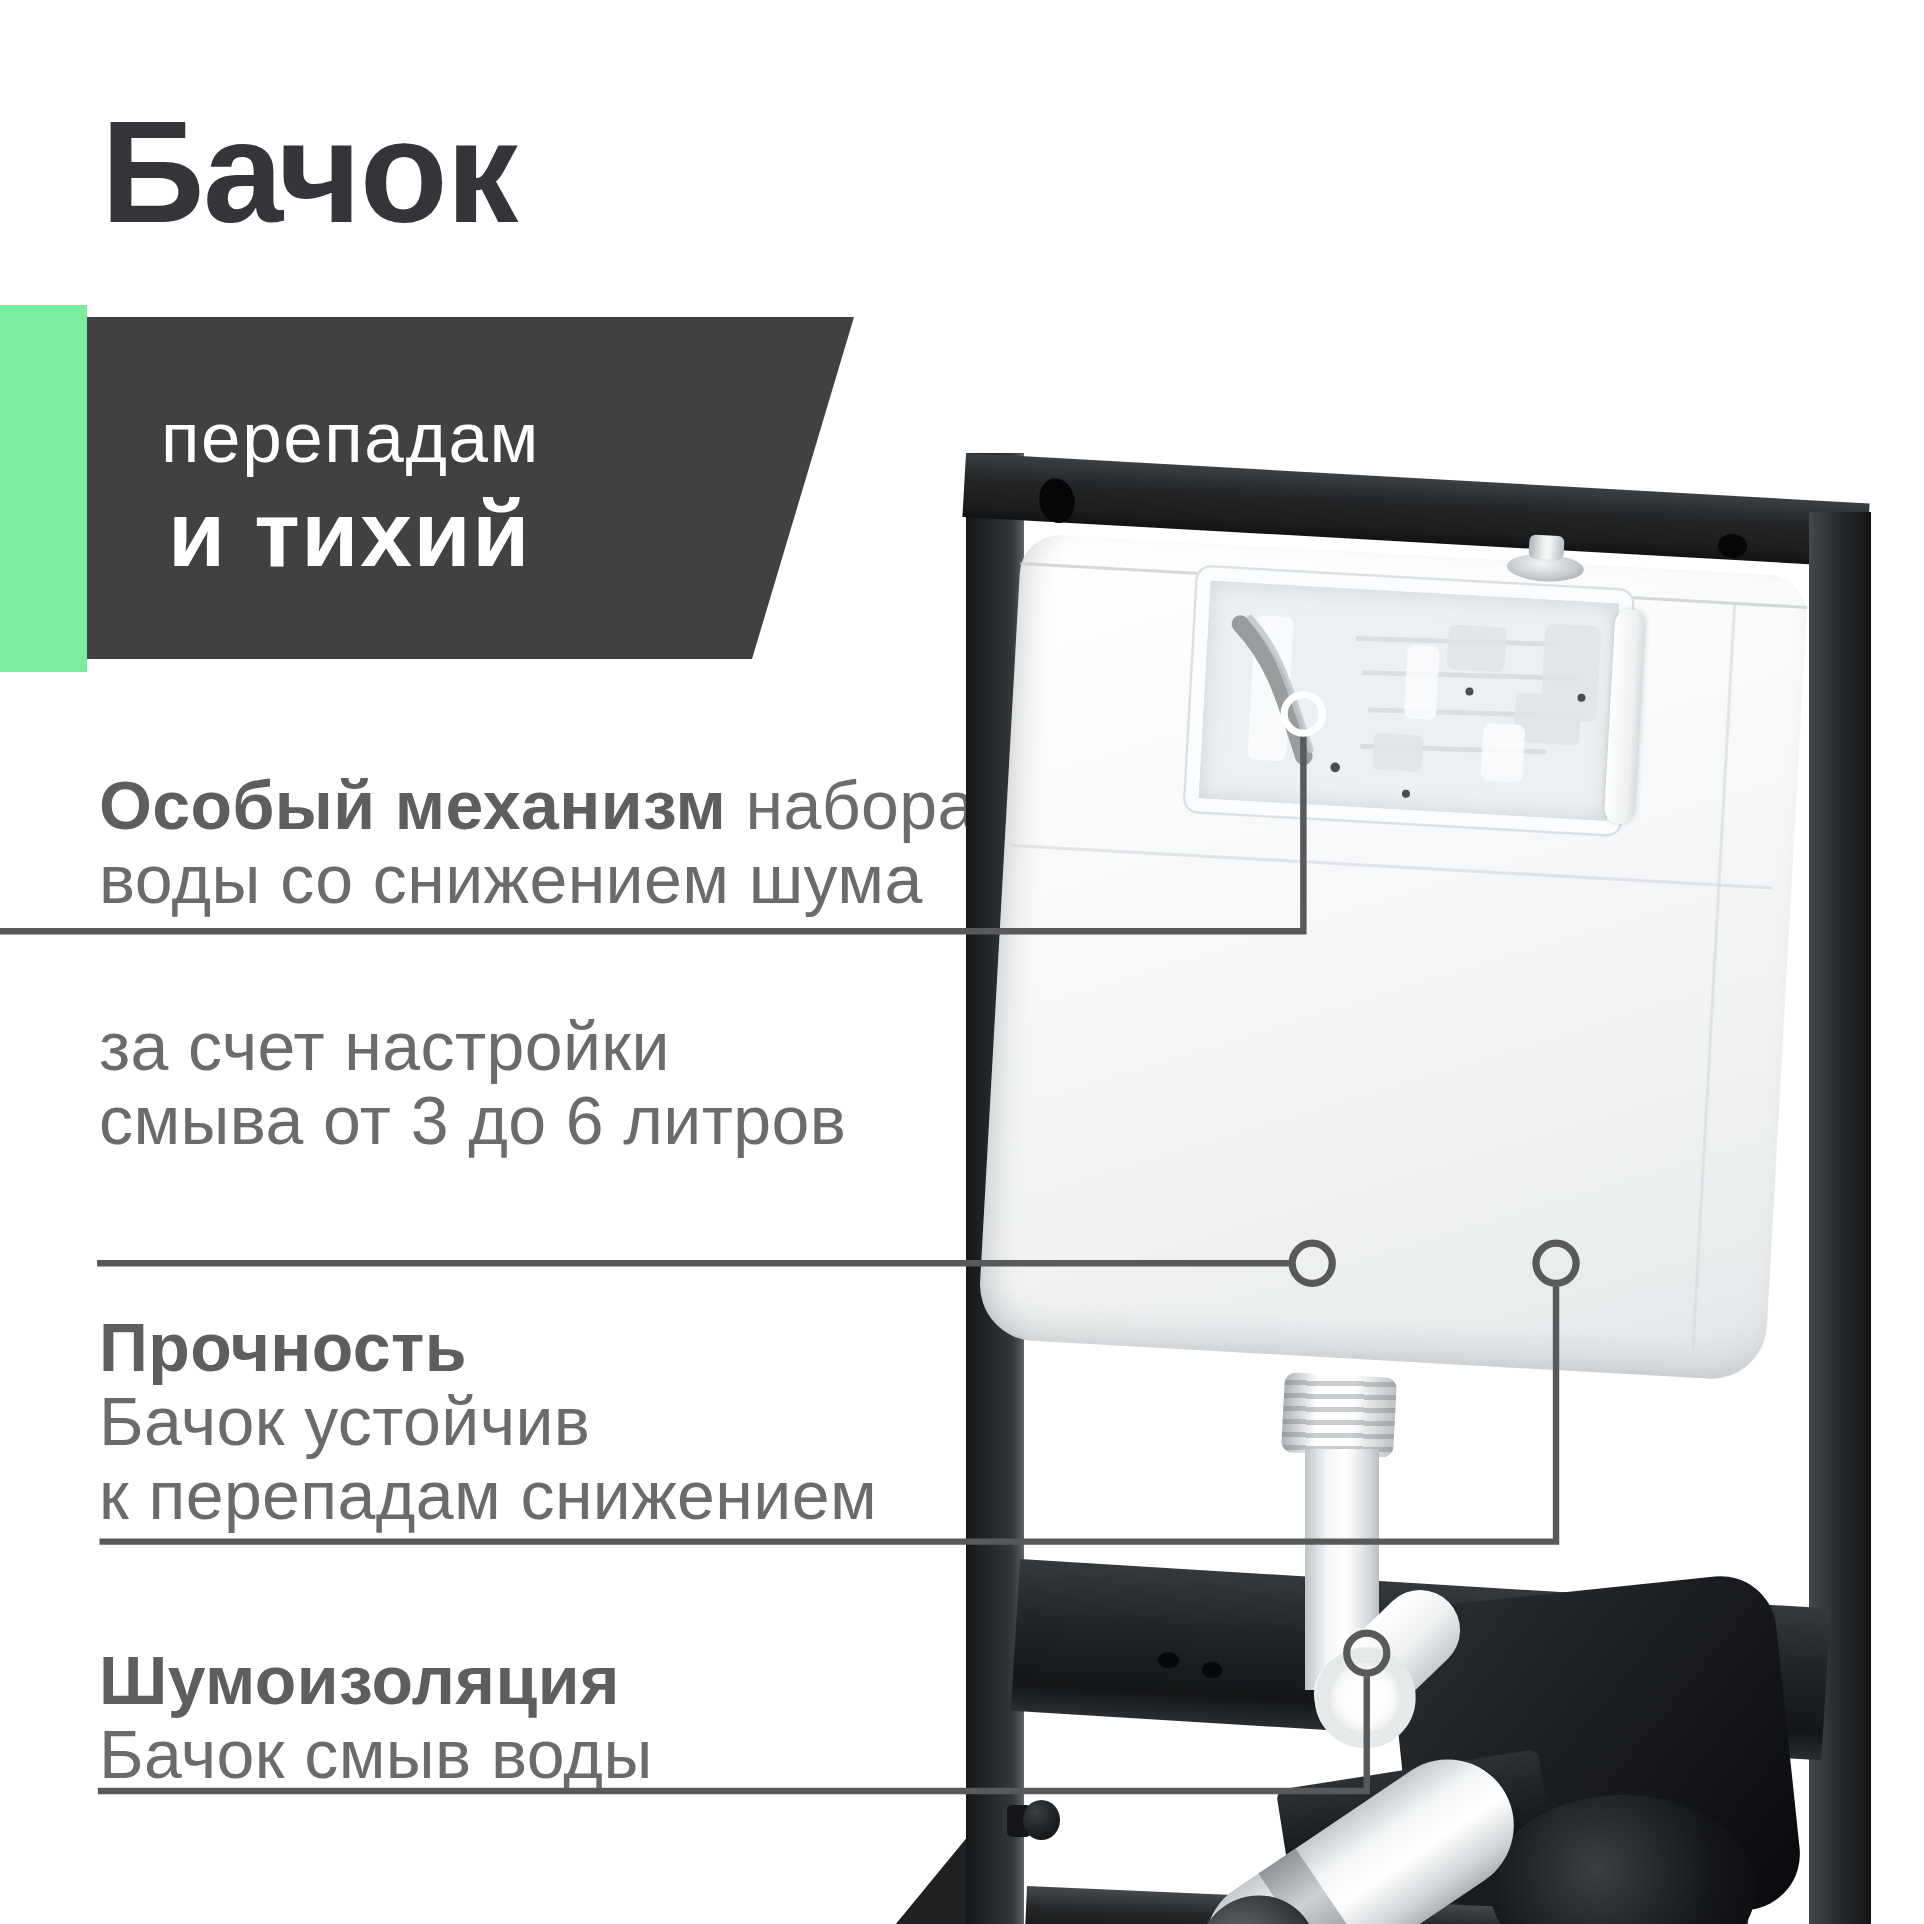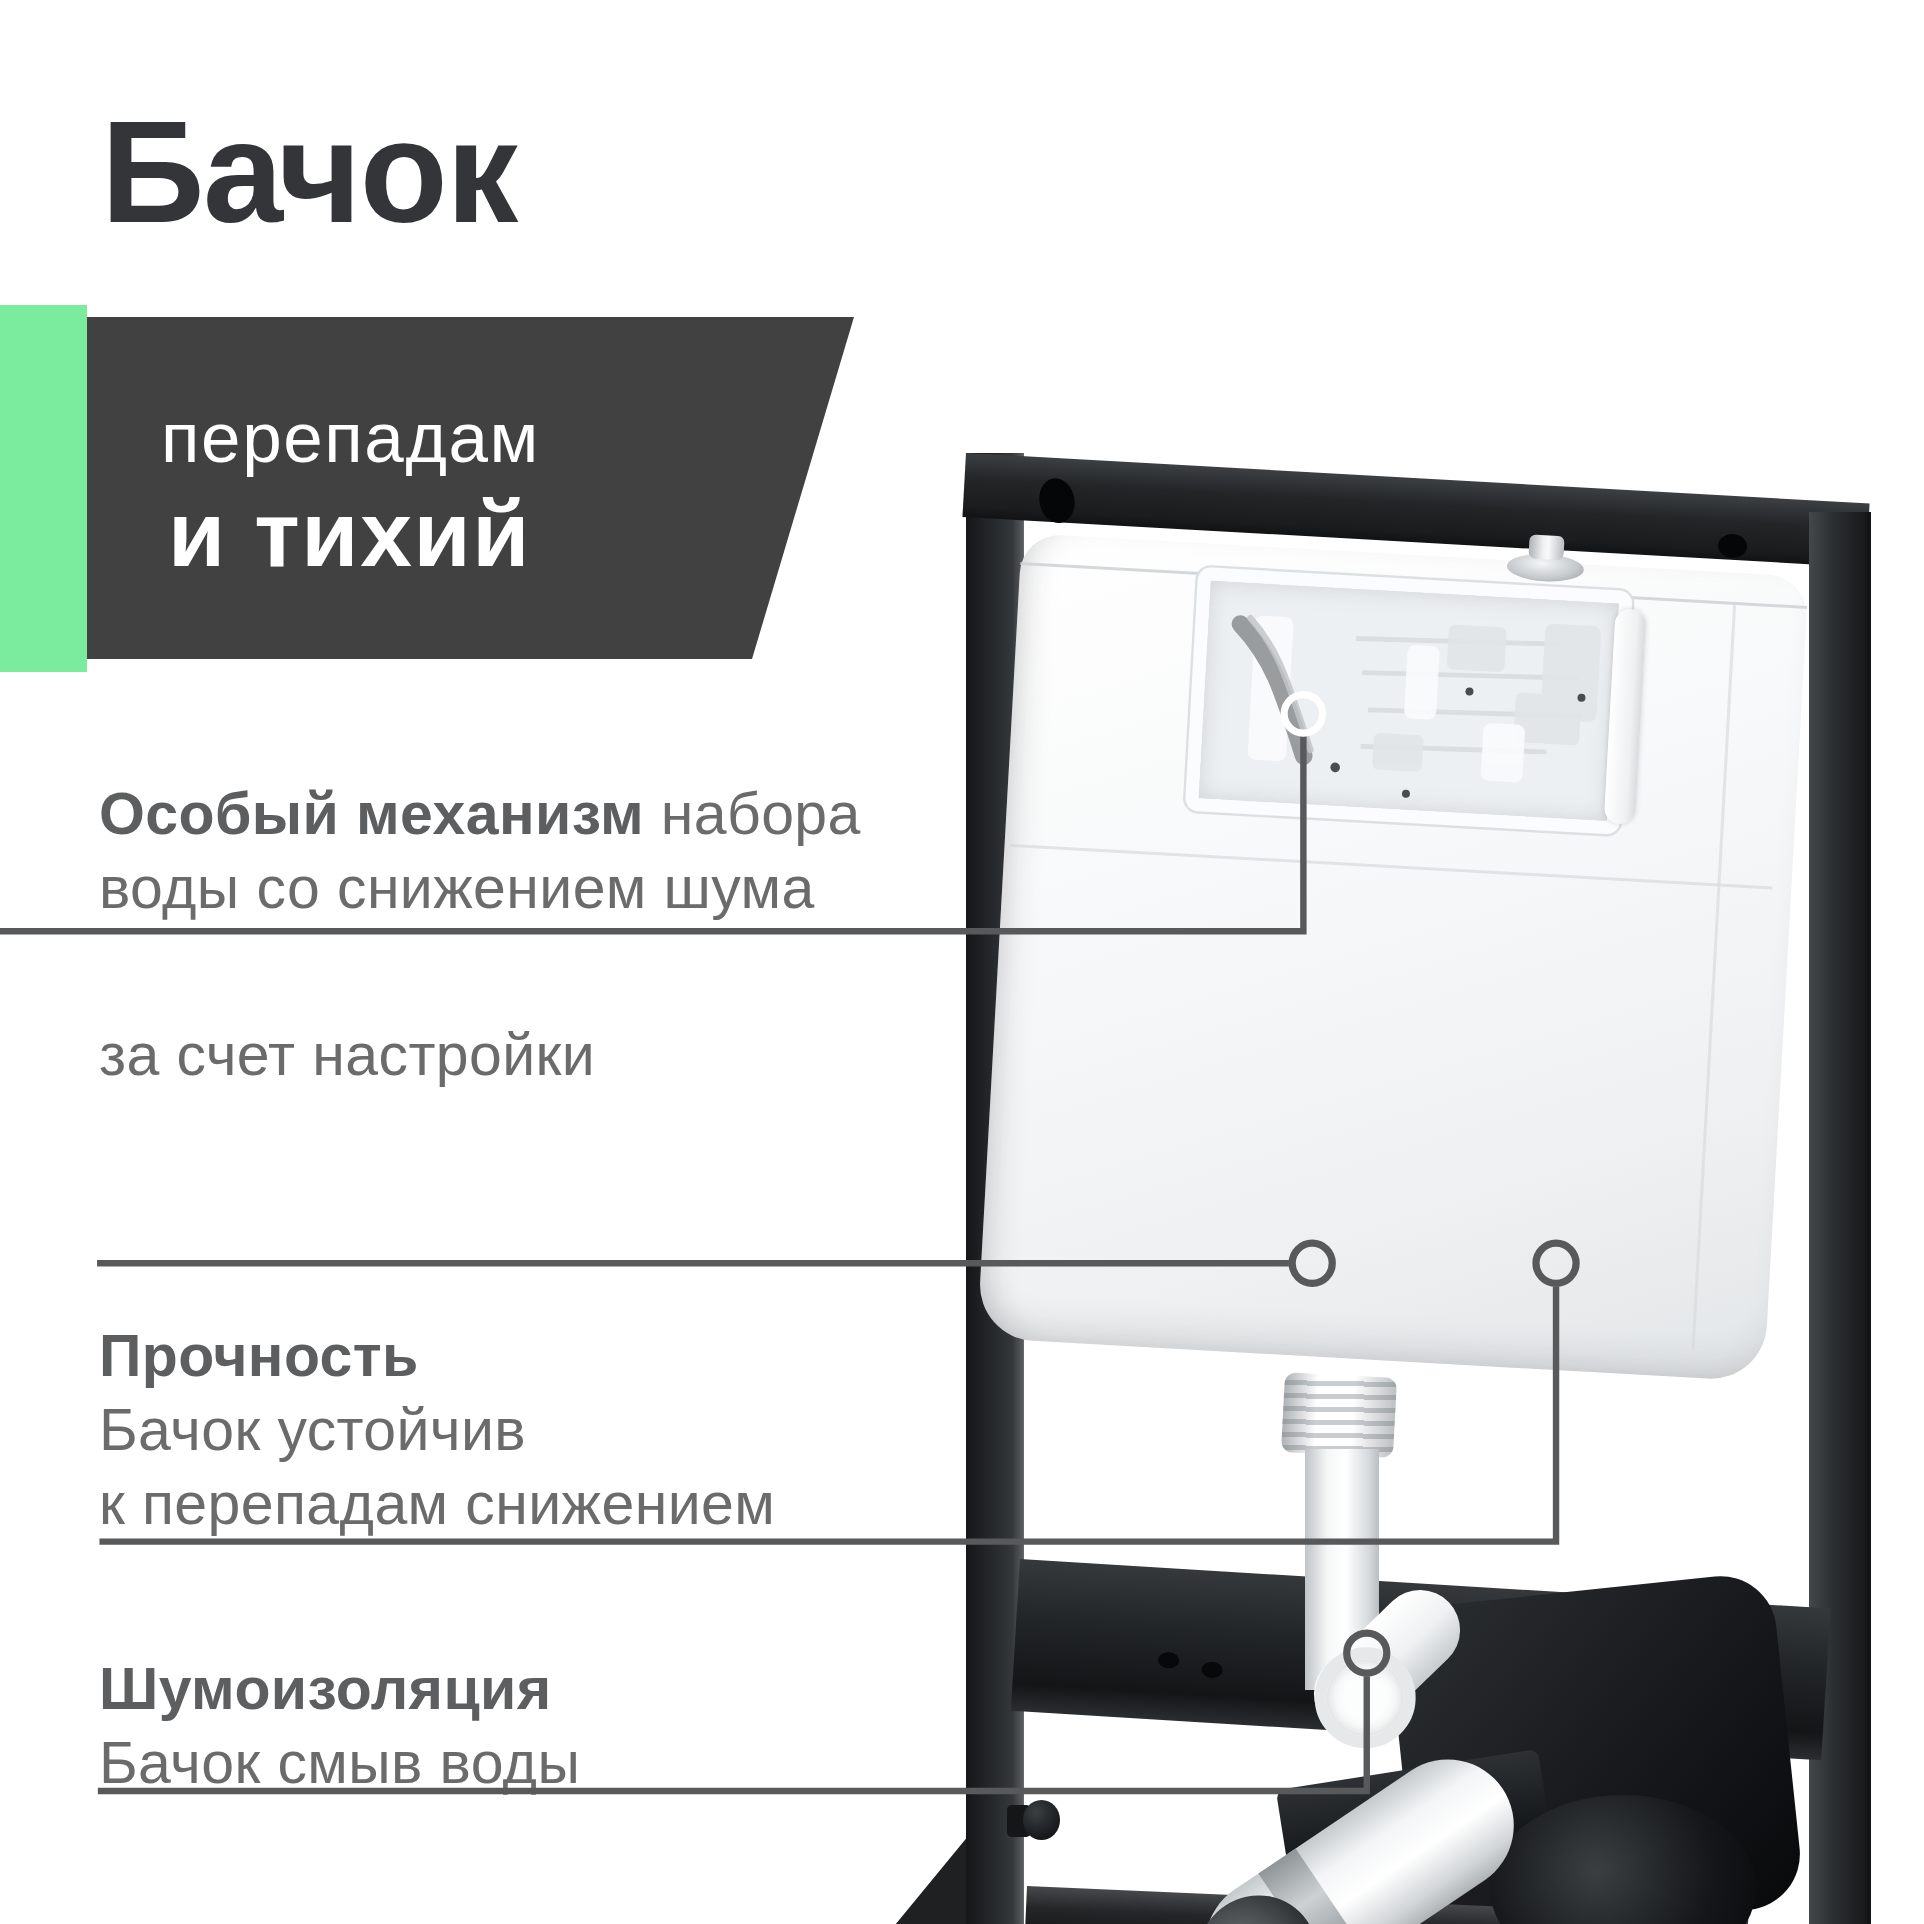--- a/index.html
+++ b/index.html
@@ -27,21 +27,21 @@
     position:absolute;left:74px;top:80px;
     font-size:71px;font-weight:400;color:#ffffff;letter-spacing:1.6px;
   }
   .banner-l2{
     position:absolute;left:81px;top:164px;
     font-size:93px;font-weight:700;color:#ffffff;letter-spacing:1.6px;
   }
   
   .feature{
     position:absolute;left:99px;width:898px;
-    font-size:59px;line-height:74px;color:#6b6b6b;letter-spacing:0.4px;margin-top:9px;
+    font-size:68px;line-height:74px;color:#6b6b6b;letter-spacing:0.4px;
   }
   .feature b{font-weight:700;color:#5d5e60;}
   .f0{top:768px;}
   .f1{top:1009px;}
   .f2{top:1310px;}
   .f3{top:1643px;}
   
   .photo *{position:absolute;}
   .post-left{
     left:966px;top:453px;width:58px;height:1472px;
@@ -174,20 +174,21 @@
   <div class="banner-l1">перепадам</div>
   <div class="banner-l2">и тихий</div>
 </div>
 
 <div class="feature f0">
     <div><b>Особый механизм</b><span> набора</span></div>
     <div><span>воды со снижением шума</span></div>
   </div>
 <div class="feature f1">
     <div><span>за счет настройки</span></div>
+    <div><span>смыва от 3 до 6 литров</span></div>
   </div>
 <div class="feature f2">
     <div><b>Прочность</b></div>
     <div><span>Бачок устойчив</span></div>
     <div><span>к перепадам снижением</span></div>
   </div>
 <div class="feature f3">
     <div><b>Шумоизоляция</b></div>
     <div><span>Бачок смыв воды</span></div>
   </div>

